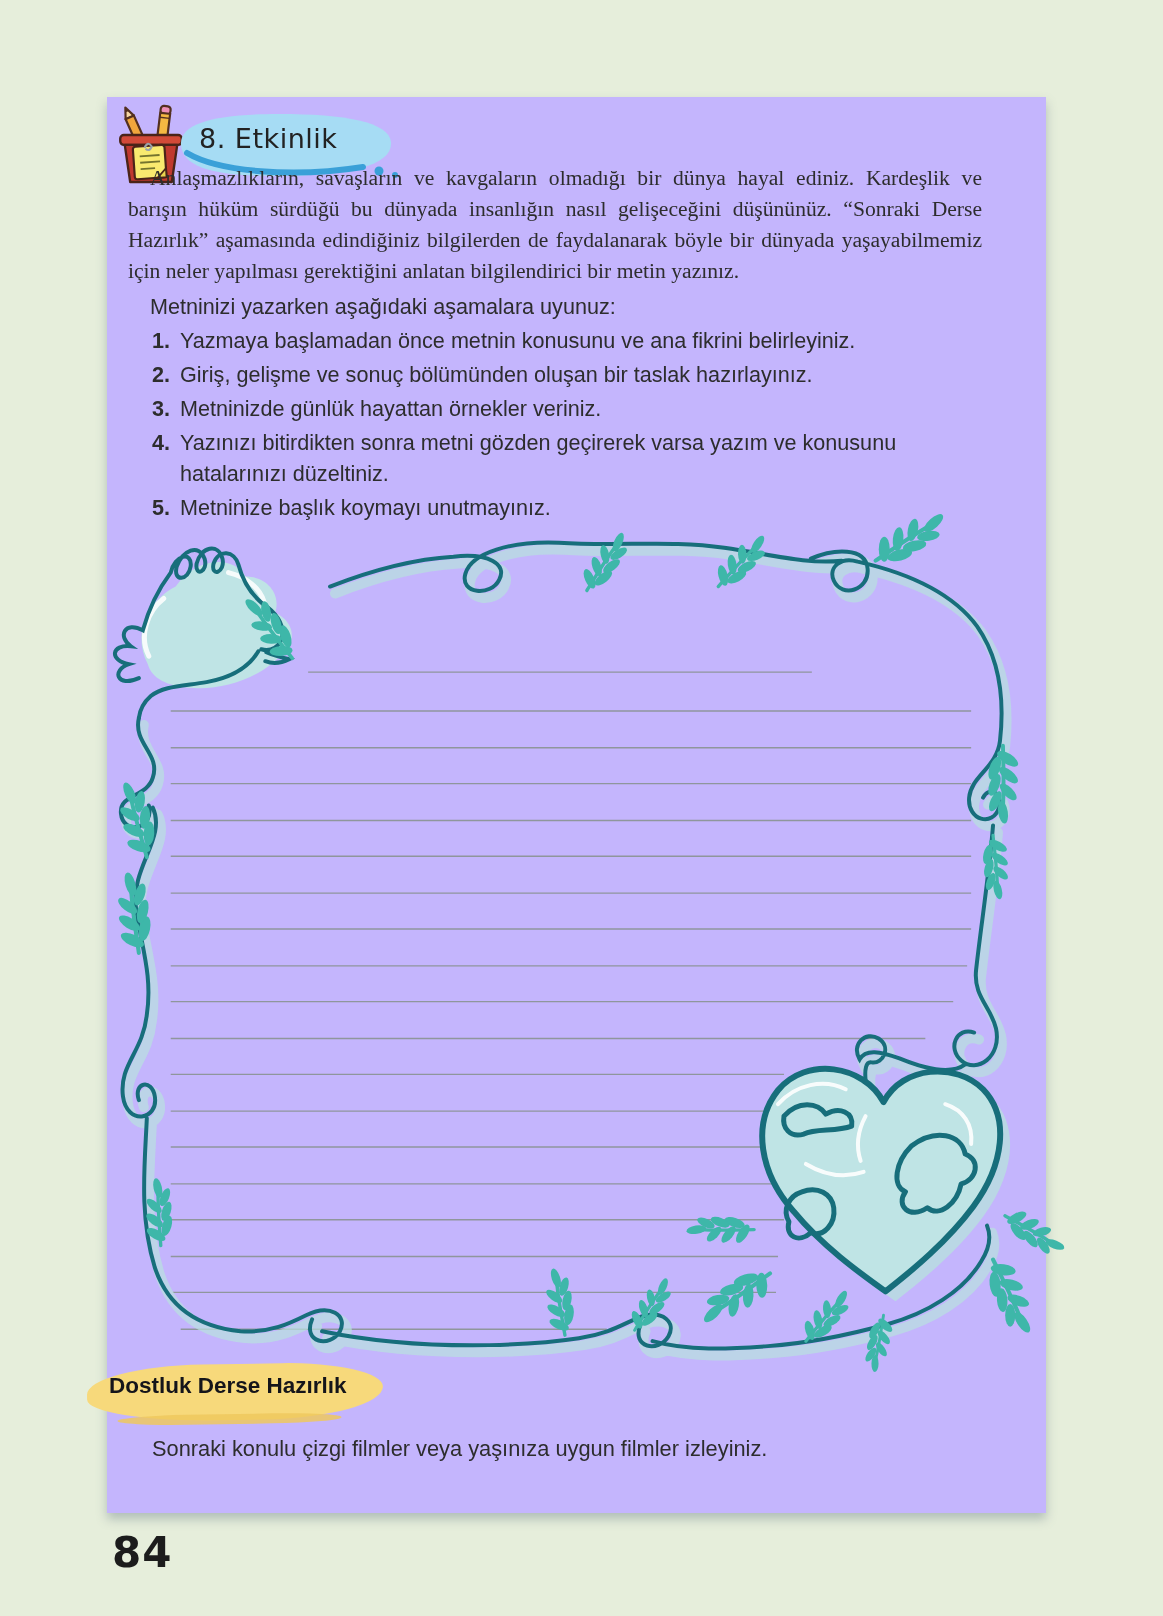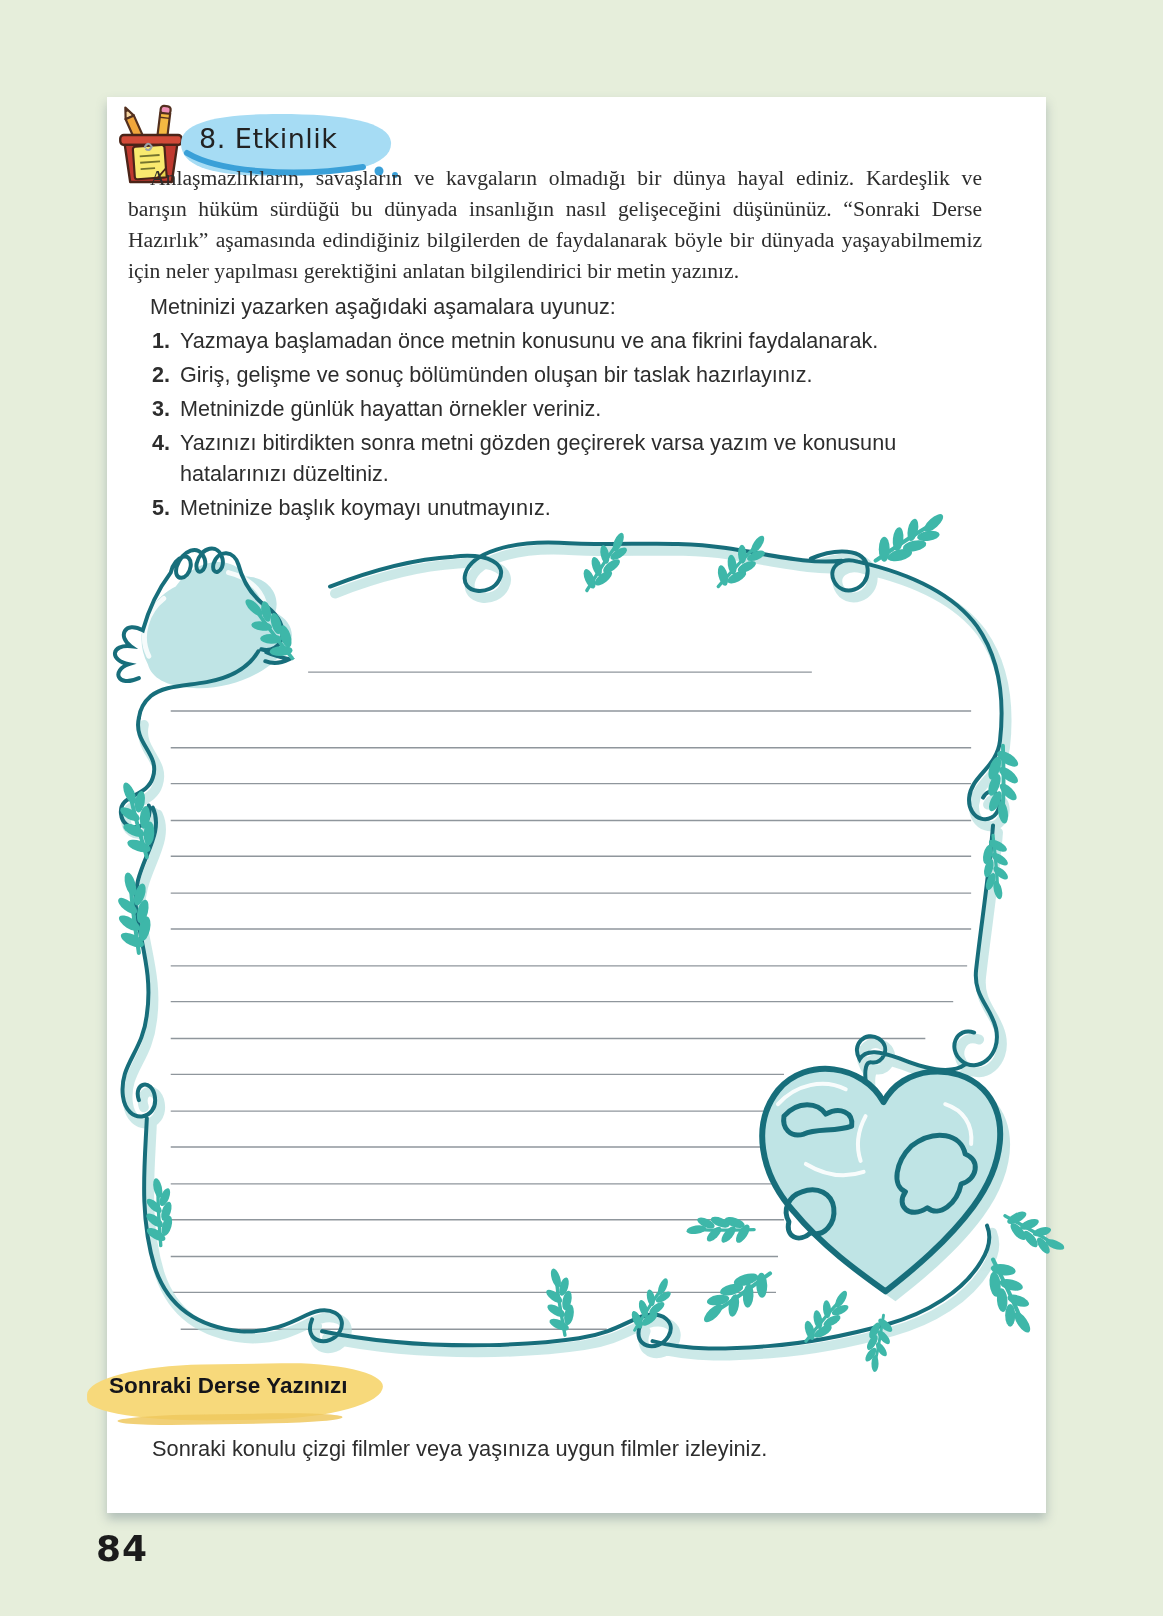--- a/index.html
+++ b/index.html
@@ -61,30 +61,30 @@
   }
   .next-title-text{
     position:relative;z-index:1;display:inline-block;padding:4px 10px 4px 14px;
     font-size:22.5px;font-weight:bold;color:#15151a;white-space:nowrap;
   }
   .next-text{
     position:absolute;left:45px;top:1336px;margin:0;width:840px;
     font-size:21.8px;line-height:31px;
   }
   .page-number{
-    position:absolute;left:96px;top:1528px;
+    position:absolute;left:112px;top:1528px;
     font-family:"DejaVu Sans", sans-serif;
-    font-size:36px;font-weight:600;color:#1c1c1c;letter-spacing:1px;
+    font-size:42px;font-weight:600;color:#1c1c1c;letter-spacing:1px;
   }
 </style>
 </head>
 <body style="background: rgb(230, 238, 219);">
 
 <div class="stage">
-  <div class="paper" style="background: #ffffff;">
+  <div class="paper" style="background: #c4b5fd;">
 
     <div class="activity-header">
       <svg class="icon-pencilcase" width="76" height="86" viewBox="0 0 84 92" aria-hidden="true">
         <g transform="rotate(-24 30 40)">
           <polygon points="24,14 34,14 29,2" fill="#f6d7a3" stroke="#53301f" stroke-width="2.4" stroke-linejoin="round"></polygon>
           <polygon points="27.2,7 31,7 29,2" fill="#53301f"></polygon>
           <rect x="24" y="14" width="10" height="32" fill="#f0a63c" stroke="#53301f" stroke-width="2.4"></rect>
         </g>
         <g transform="rotate(7 56 30)">
           <rect x="50" y="4" width="11" height="9" rx="3.5" fill="#ef8fb5" stroke="#53301f" stroke-width="2.4"></rect>
@@ -113,21 +113,21 @@
         <span class="bubble-text">8. Etkinlik</span>
       </div>
     </div>
 
     <p class="intro">Anlaşmazlıkların, savaşların ve kavgaların olmadığı bir dünya hayal ediniz. Kardeşlik ve barışın hüküm sürdüğü bu dünyada insanlığın nasıl gelişeceğini düşününüz. “Sonraki Derse Hazırlık” aşamasında edindiğiniz bilgilerden de faydalanarak böyle bir dünyada yaşayabilmemiz için neler yapılması gerektiğini anlatan bilgilendirici bir metin yazınız.</p>
     <p class="instr-intro">Metninizi yazarken aşağıdaki aşamalara uyunuz:</p>
 
     <ol class="steps">
       <li>
         <span class="num">1.</span>
-        <span class="txt">Yazmaya başlamadan önce metnin konusunu ve ana fikrini faydalanarak.</span>
+        <span class="txt">Yazmaya başlamadan önce metnin konusunu ve ana fikrini belirleyiniz.</span>
         </li>
       <li>
         <span class="num">2.</span>
         <span class="txt">Giriş, gelişme ve sonuç bölümünden oluşan bir taslak hazırlayınız.</span>
         </li>
       <li>
         <span class="num">3.</span>
         <span class="txt">Metninizde günlük hayattan örnekler veriniz.</span>
         </li>
       <li>
@@ -244,19 +244,19 @@
             <path d="M 760 612 C 752 627 750 642 755 657"></path>
             <path d="M 840 600 C 858 606 868 620 866 640"></path>
             <path d="M 700 660 C 720 672 740 674 758 668"></path>
           </g>
         </g>
       </svg>
     </div>
 
     <div class="next-title">
       <span class="brush" style="background: rgb(247, 217, 123);"></span>
-      <span class="next-title-text">Sonraki Derse Yazınızı</span>
+      <span class="next-title-text">Dostluk Derse Hazırlık</span>
     </div>
     <p class="next-text">Sonraki konulu çizgi filmler veya yaşınıza uygun filmler izleyiniz.</p>
   </div>
 
   <div class="page-number">84</div>
 </div>
 
 </body></html>

